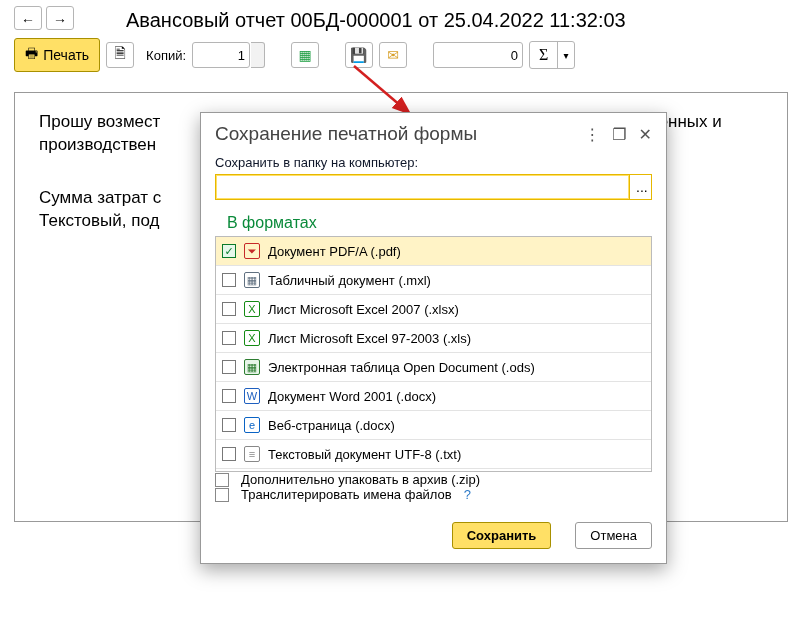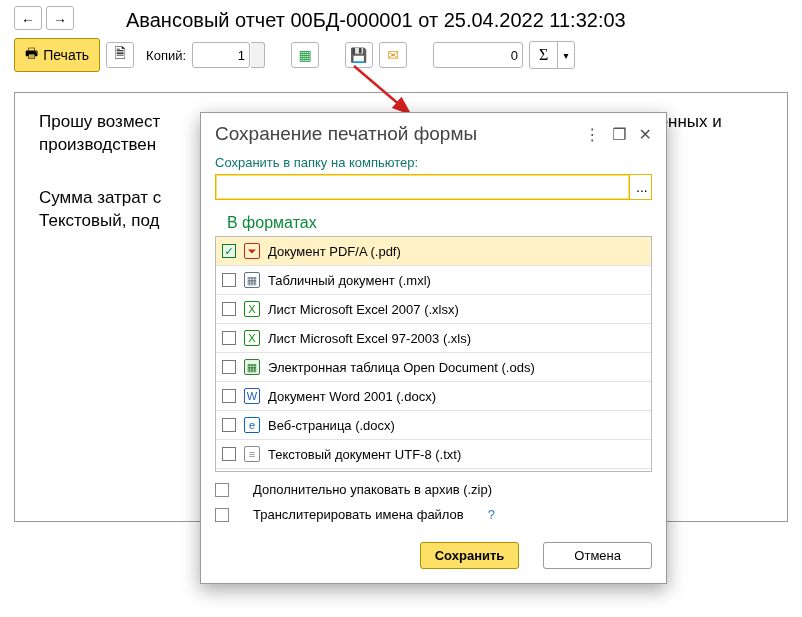--- a/index.html
+++ b/index.html
@@ -151,21 +151,21 @@
     padding: 10px 14px 4px 14px;
   }
   .modal-title-text {
     font-size: 19px;
     color: #444;
   }
   .modal-title-controls {
     display:flex; gap:12px; font-size:16px; color:#555;
   }
   .modal-body { padding: 0 14px 12px 14px; }
-  .folder-label { color:#0f766e; margin: 6px 0 4px 0; }
+  .folder-label { color:#0f172a; margin: 6px 0 4px 0; }
   .folder-input-row { display:flex; }
   .folder-input {
     flex: 1;
     height: 26px;
     border: 1px solid #e6b800;
     outline: none;
     padding: 2px 6px;
     box-shadow: 0 0 0 1px #ffe066 inset;
   }
   .folder-browse {
@@ -217,22 +217,22 @@
   }
   .file-icon.pdf { color:#c62828; border-color:#c62828; }
   .file-icon.mxl { color:#607080; border-color:#607080; }
   .file-icon.xls { color:#138a13; border-color:#138a13; }
   .file-icon.ods { color:#2e7d32; border-color:#2e7d32; background:#e8f5e9;}
   .file-icon.doc { color:#1e5fbf; border-color:#1e5fbf; }
   .file-icon.html { color:#0a63c4; border-color:#0a63c4; }
   .file-icon.txt { color:#888; border-color:#888; }
 
   .option-row {
-    display:flex; align-items:center; gap:24px;
-    margin-top:10px;
+    display:flex; align-items:center; gap:12px;
+    margin-top:0;
   }
   .option-check {
     width:14px;height:14px;border:1px solid #888;
   }
   .qmark { color:#2d7ac7; cursor:pointer; }
 
   .modal-buttons {
     display:flex; justify-content:flex-end; gap:24px;
     padding: 8px 14px 14px 0;
   }
@@ -241,21 +241,21 @@
     background:#ffe066;
     font-weight:bold;
     padding: 5px 14px;
     border-radius:3px;
     cursor:pointer;
     font-size:13px;
   }
   .btn-secondary {
     border:1px solid #999;
     background:#fff;
-    padding: 5px 30px;
+    padding: 5px 14px;
     border-radius:3px;
     cursor:pointer;
     font-size:13px;
   }
 </style>
 </head>
 <body>
 
 <div class="top">
   <div class="nav-row">

